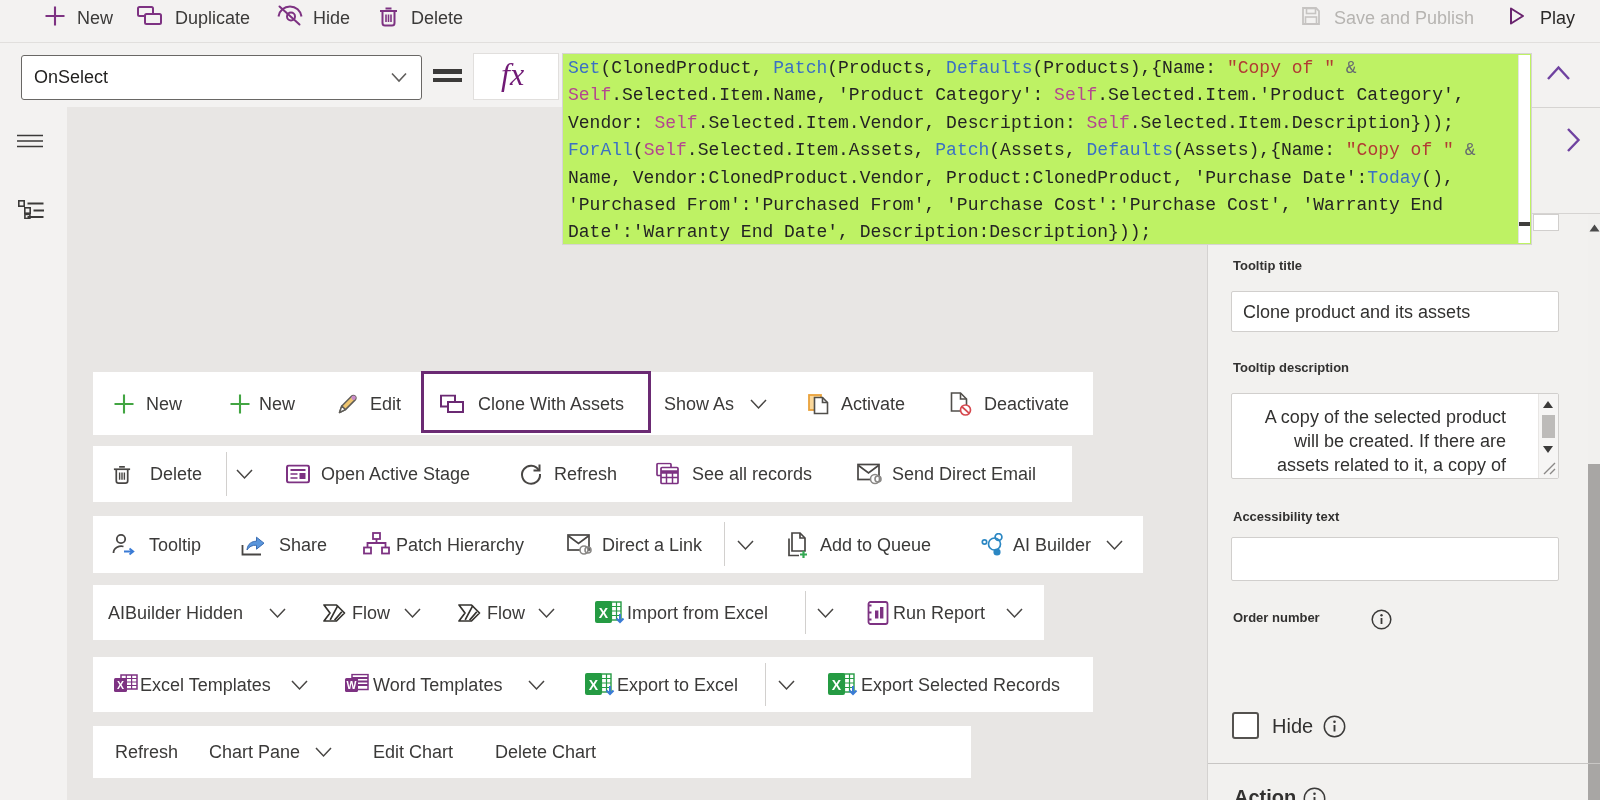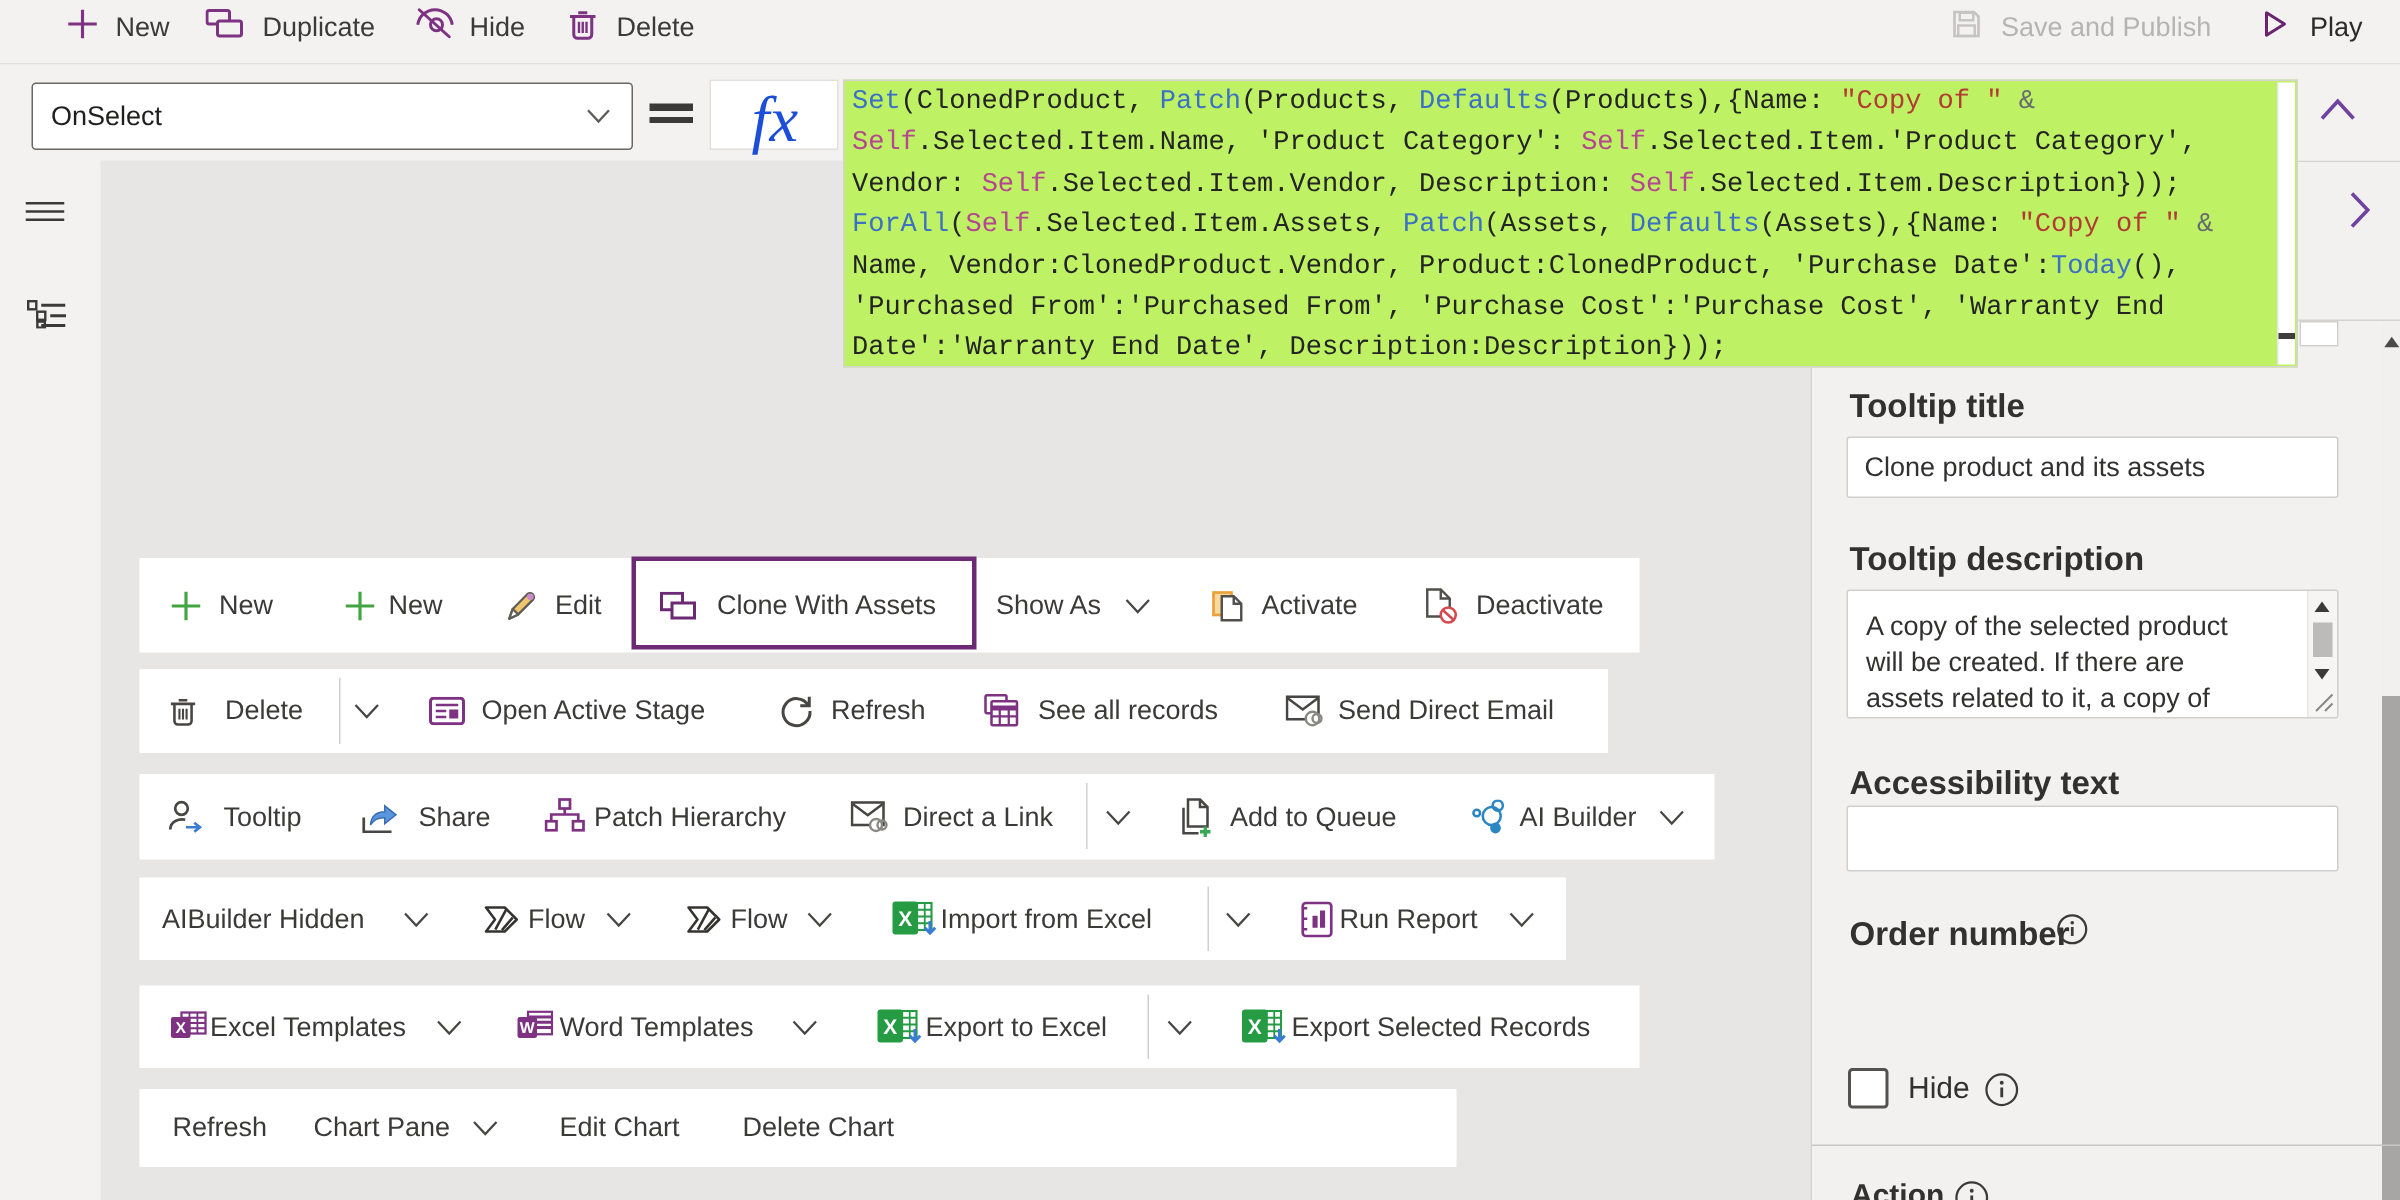--- a/index.html
+++ b/index.html
@@ -9,34 +9,34 @@
 .lbl { position:absolute; font-size:18px; color:#3b3a39; white-space:nowrap; }
 
 #topbar { left:0; top:0; width:1600px; height:43px; background:#f3f2f1; border-bottom:1px solid #e1dfdd; }
 
 #propbar { left:0; top:43px; width:1600px; height:64px; background:#f3f2f1; }
 #dd { left:21px; top:12px; width:401px; height:45px; background:#fff; border:1px solid #696765; border-radius:3px; }
 #dd span { position:absolute; left:12px; top:11px; font-size:18px; color:#201f1e; }
 #eq { left:433px; top:26px; width:29px; height:13px; }
 #eq div { position:absolute; left:0; width:29px; height:4.5px; background:#3b3a39; }
 #fxbox { left:473px; top:10px; width:86px; height:47px; background:#fff; border:1px solid #e1dfdd; }
-#fxbox span { position:absolute; left:27px; top:2px; font-family:"Liberation Serif", serif; font-style:italic; font-size:43px; color:#1d4ed8; }
+#fxbox span { position:absolute; left:27px; top:2px; font-family:"Liberation Serif", serif; font-style:italic; font-size:32px; color:#701a75; }
 
 #sidebar { left:0; top:107px; width:67px; height:693px; background:#f3f2f1; }
 
 #canvas { left:67px; top:107px; width:1140px; height:693px; background:#e8e6e4; }
 .row { position:absolute; background:#fff; }
 .row .lbl { top:50%; transform:translateY(-50%); }
 .row svg, #topbar svg { position:absolute; top:50%; transform:translateY(-50%); }
 #topbar svg { top:16px; }
 .vline { position:absolute; width:1px; background:#d2d0ce; }
 
 #rpanel { left:1208px; top:107px; width:392px; height:693px; background:#f2f1ef; overflow:hidden; }
-.plabel { position:absolute; font-size:22px; font-weight:600; color:#323130; white-space:nowrap; }
-.pinput { position:absolute; background:#fff; border:1px solid #d1cfcd; border-radius:2px; font-size:18px; color:#323130; }
+.plabel { position:absolute; font-size:13px; font-weight:600; color:#323130; white-space:nowrap; }
+.pinput { position:absolute; background:#fff; border:1px solid #d1cfcd; border-radius:2px; font-size:18px; color:#323130;text-align:right; }
 .pinput span { position:absolute; left:11px; top:50%; transform:translateY(-50%); }
 .hline { position:absolute; height:1px; background:#d6d4d2; }
 
 #formula { left:562px; top:53px; width:970px; height:192px; background:#bef264; border:1px solid #d6d4d2; z-index:5; }
 #code { position:absolute; left:5px; top:1px; font-family:"Liberation Mono", monospace; font-size:18px; line-height:27.4px; white-space:pre; color:#242424;}
 #code .b { color:#3b70c4; }
 #code .m { color:#b4478f; }
 #code .r { color:#b23b33; }
 #code .g { color:#666b70; }
 #fsb { position:absolute; right:1px; top:1px; width:12px; height:188px; background:#fff; border-left:1px solid #e4e4e4; }

